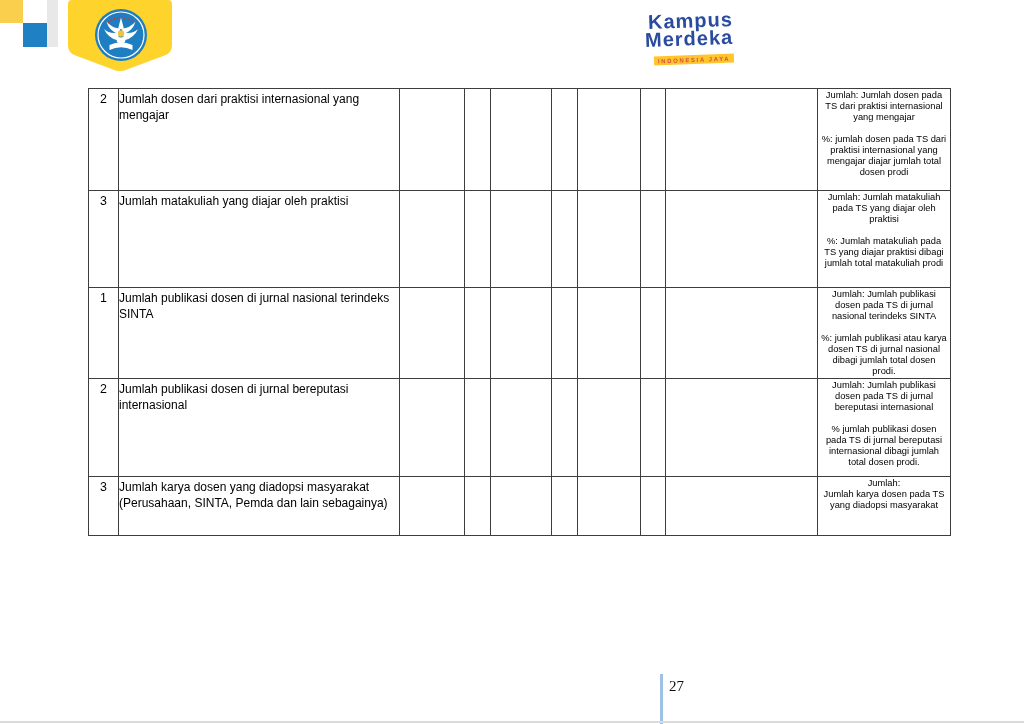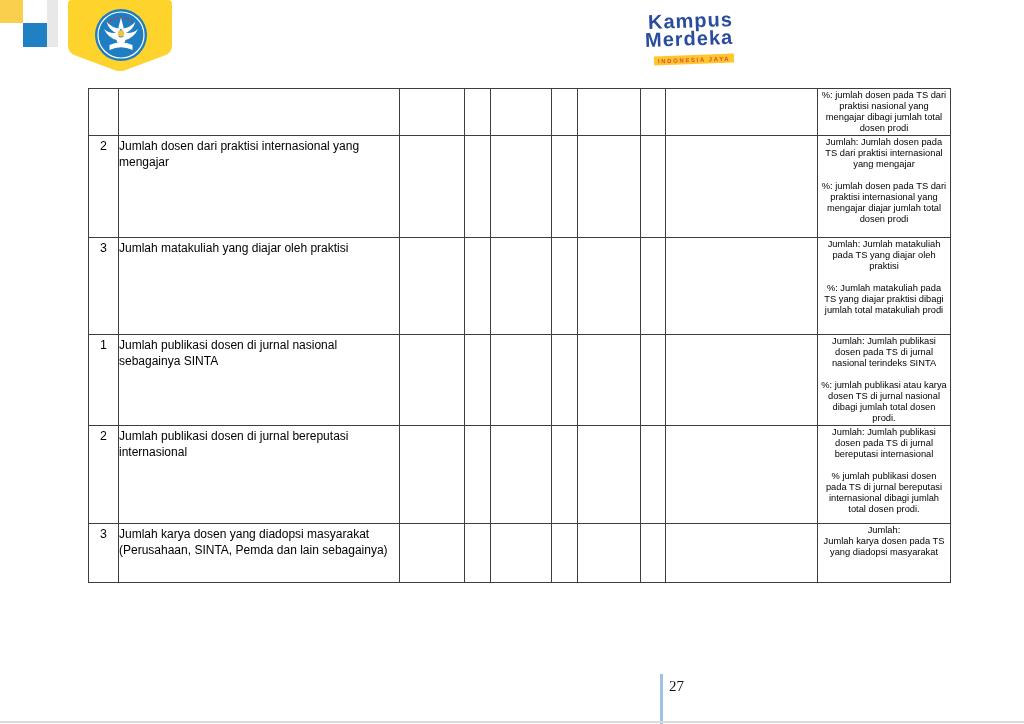--- a/index.html
+++ b/index.html
@@ -80,32 +80,20 @@
           <col style="width:65px">
           <col style="width:26px">
         <col style="width:61px">
           <col style="width:26px">
           <col style="width:63px">
           <col style="width:25px">
         <col style="width:152px">
           <col style="width:133px">
       </colgroup>
       <tbody>
-          <tr style="height: 45px;">
-            <td class="no-cell"></td>
-            <td class="uraian-cell"></td>
-            <td class="empty-data-cell"></td>
-            <td class="empty-data-cell"></td>
-            <td class="empty-data-cell"></td>
-            <td class="empty-data-cell"></td>
-            <td class="empty-data-cell"></td>
-            <td class="empty-data-cell"></td>
-            <td class="empty-data-cell"></td>
-            <td class="note-cell">%: jumlah dosen pada TS dari praktisi nasional yang mengajar dibagi jumlah total dosen prodi</td>
-          </tr>
           <tr style="height: 102px;">
             <td class="no-cell">2</td>
             <td class="uraian-cell">Jumlah dosen dari praktisi internasional yang mengajar</td>
             <td class="empty-data-cell"></td>
             <td class="empty-data-cell"></td>
             <td class="empty-data-cell"></td>
             <td class="empty-data-cell"></td>
             <td class="empty-data-cell"></td>
             <td class="empty-data-cell"></td>
             <td class="empty-data-cell"></td>
@@ -122,21 +110,21 @@
             <td class="empty-data-cell"></td>
             <td class="empty-data-cell"></td>
             <td class="empty-data-cell"></td>
             <td class="empty-data-cell"></td>
             <td class="note-cell">Jumlah: Jumlah matakuliah pada TS yang diajar oleh praktisi
 
 %: Jumlah matakuliah pada TS yang diajar praktisi dibagi jumlah total matakuliah prodi</td>
           </tr>
           <tr style="height: 90px;">
             <td class="no-cell">1</td>
-            <td class="uraian-cell">Jumlah publikasi dosen di jurnal nasional sebagainya SINTA</td>
+            <td class="uraian-cell">Jumlah publikasi dosen di jurnal nasional terindeks SINTA</td>
             <td class="empty-data-cell"></td>
             <td class="empty-data-cell"></td>
             <td class="empty-data-cell"></td>
             <td class="empty-data-cell"></td>
             <td class="empty-data-cell"></td>
             <td class="empty-data-cell"></td>
             <td class="empty-data-cell"></td>
             <td class="note-cell">Jumlah: Jumlah publikasi dosen pada TS di jurnal nasional terindeks SINTA
 
 %: jumlah publikasi atau karya dosen TS di jurnal nasional dibagi jumlah total dosen prodi.</td>

